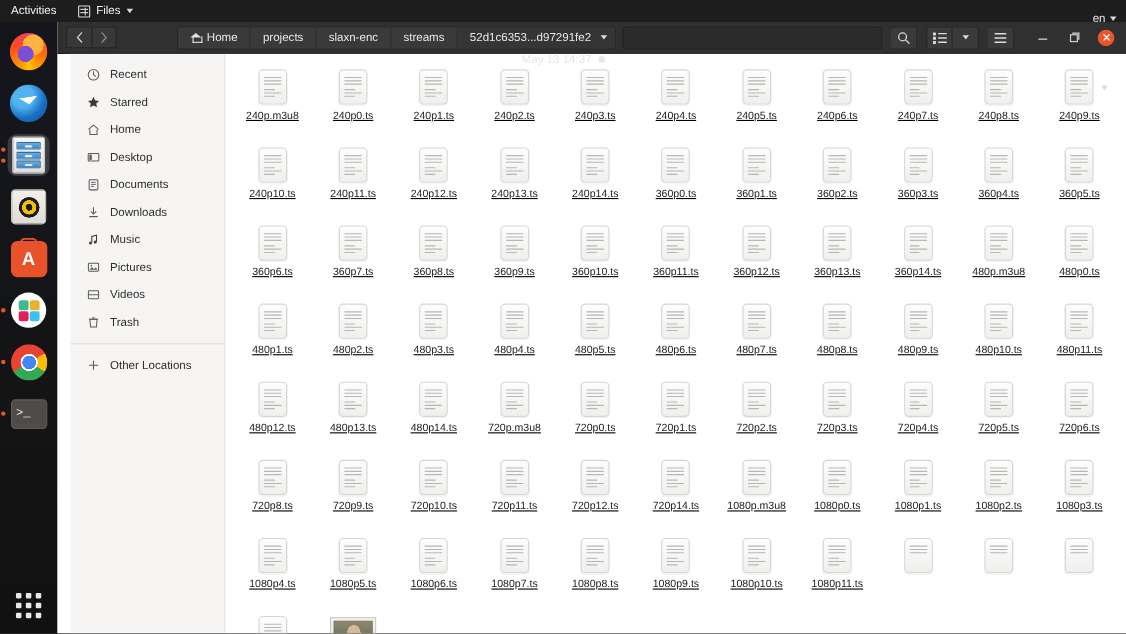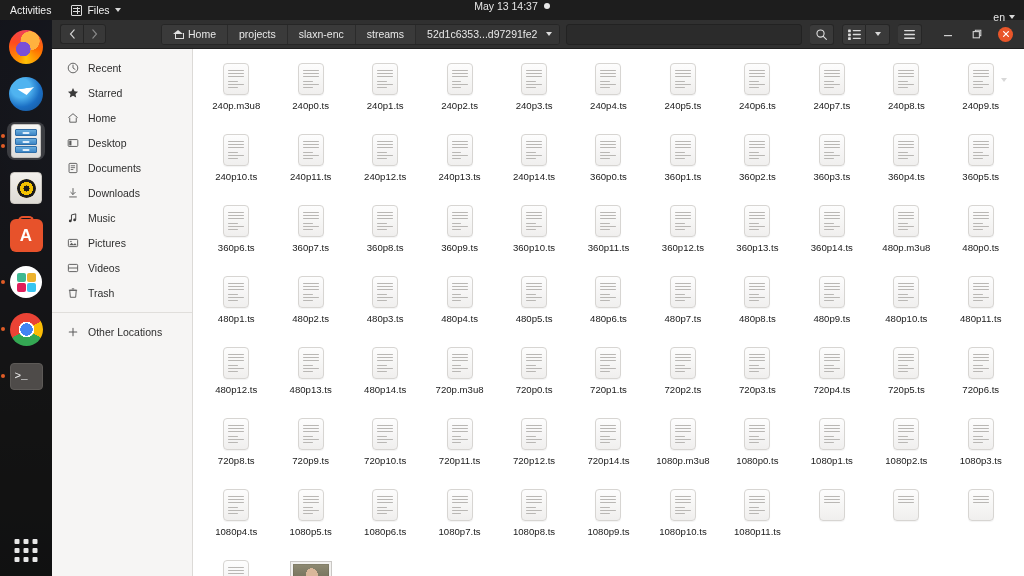--- a/index.html
+++ b/index.html
@@ -37,20 +37,21 @@
     background: #1d1d1d; color: #e6e6e6;
     display: flex; 
     font-size: 10.5px; z-index: 40;
   }
   .tb-left { display: flex; align-items: center; gap: 20px; padding-left: 10px; }
   .tb-item { display: flex; align-items: center; gap: 5px; color: #f2f2f2; }
   .tb-center {
     position: absolute; left: 0; right: 0; text-align: center;
     display: flex; align-items: center; justify-content: center; gap: 6px;
     pointer-events: none;
+    margin-top: 48px;
   }
   .tb-right {
     margin-left: auto; display: flex; align-items: center;
     gap: 11px; padding-right: 9px; flex-direction: column;
   }
   .dot-ind { width: 6px; height: 6px; border-radius: 50%; background: #e8e8e8; display:inline-block; }
   .kbd-ind { display: flex; align-items: center; gap: 4px; font-size: 10.5px; }
   .caret { width: 0; height: 0; border-left: 3.5px solid transparent; border-right: 3.5px solid transparent; border-top: 4px solid #d8d8d8; display:inline-block;}
   .files-glyph {
     width: 11px; height: 11px; border: 1.2px solid #dcdcdc; border-radius: 1px;
@@ -227,33 +228,34 @@
   .win-ctrls { display: flex; align-items: center; gap: 14px; margin-left: 18px; padding-right: 11px; }
   .wc { width: 15px; height: 15px; display: flex; align-items: center; justify-content: center; color: #cfcfcf; }
   .wc.close { background: #e9562a; border-radius: 50%; color: #fff; font-size: 9px; }
 
   .body-row { flex: 1; display: flex; min-height: 0; }
 
   
   .sidebar {
     width: 141px; background: #f6f5f4; border-right: 1px solid #dcdad7;
     flex: none; padding-top: 6px; font-size: 10.5px; color: #2b2b2b;
-    display: flex; flex-direction: column;
+    display: flex; flex-direction: column; margin-left: 12px;
   }
   .side-item {
     display: flex; align-items: center; gap: 9px;
     height: 25px; padding-left: 14px; color: #2e2e2e;
   }
   .side-icon { width: 13px; height: 13px; flex: none; position: relative; color: #5b5b5b; display:flex;align-items:center;justify-content:center;}
   .side-sep { height: 1px; background: #e0dedb; margin: 7px 0 6px 0; }
 
   
   .files-area {
     flex: 1; background: #fff; overflow: hidden;
     padding: 9px 6px 0 6px;
+    text-decoration: underline;
   }
   .grid {
     display: grid; grid-template-columns: repeat(11, 1fr);
     row-gap: 4px;
   }
   .fitem {
     display: flex; flex-direction: column; align-items: center;
     padding-top: 5px; height: 67px;
   }
   .doc-icon {

